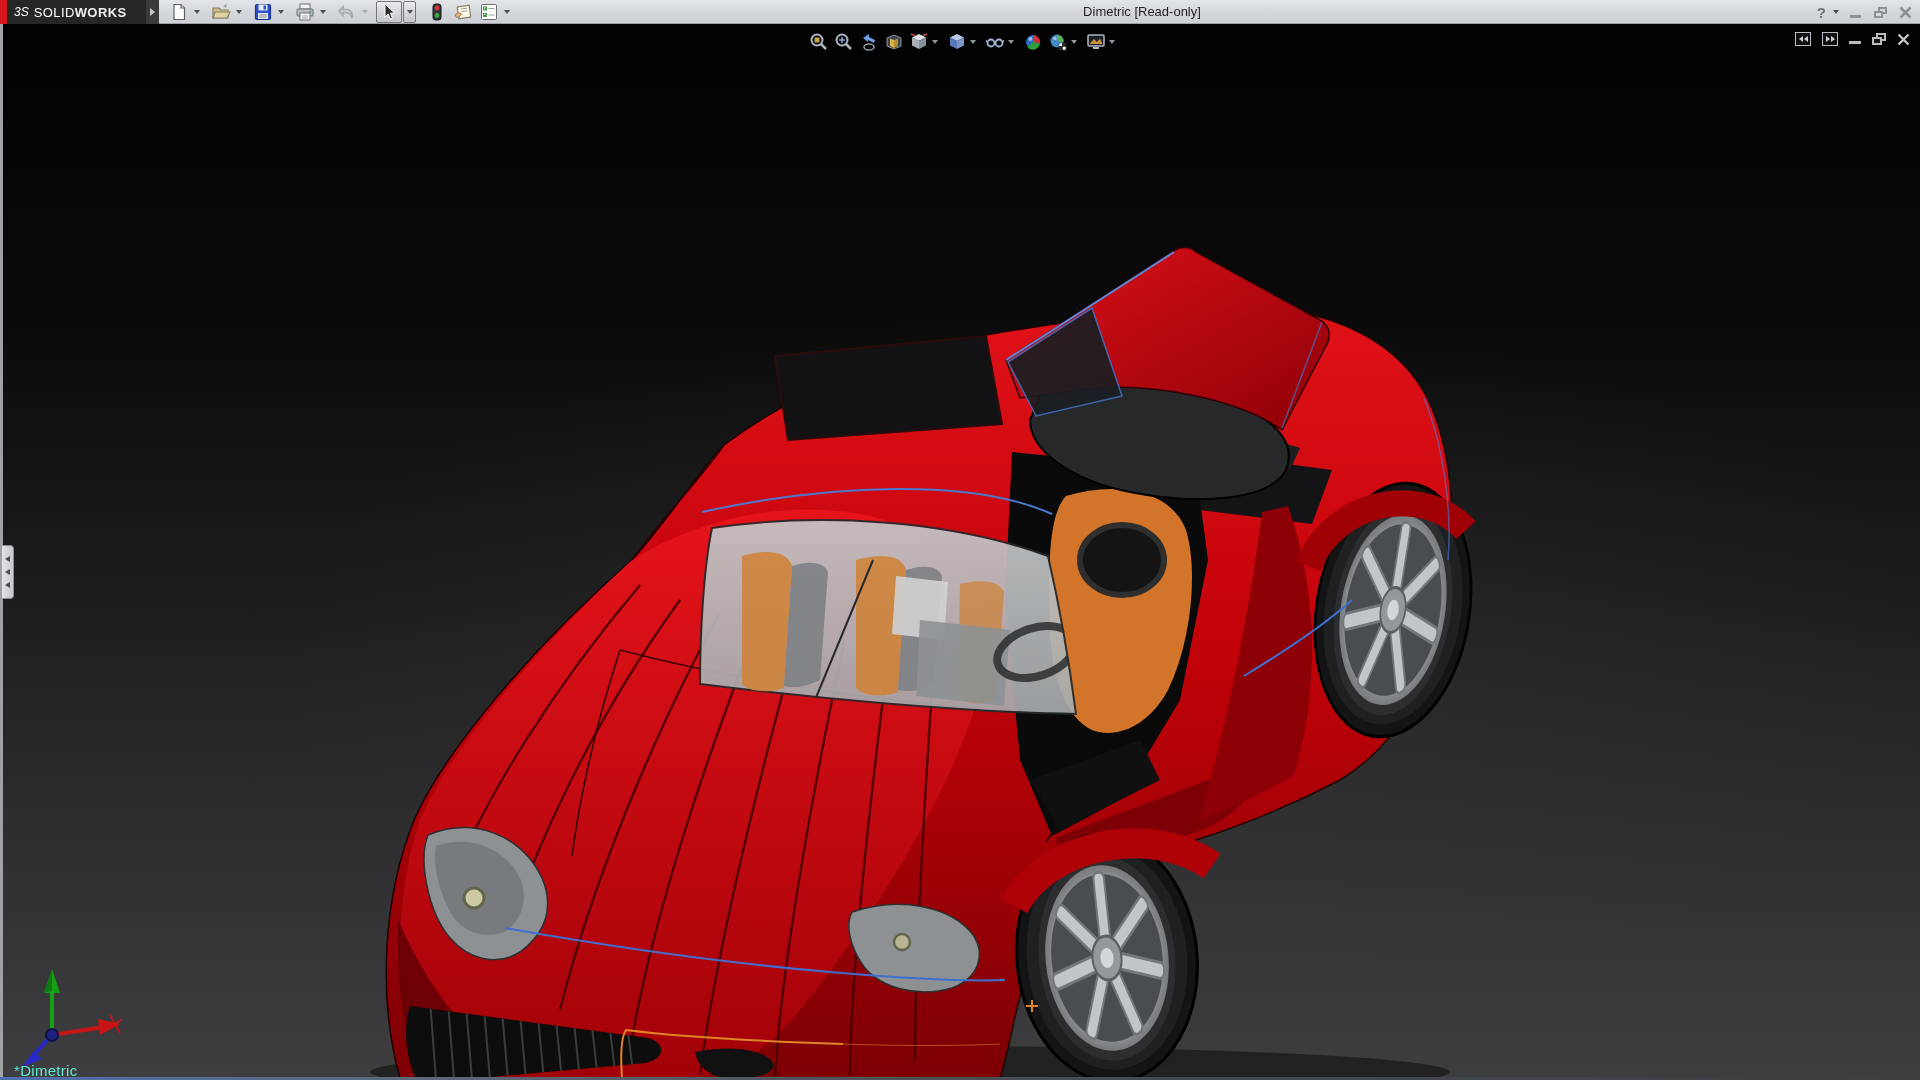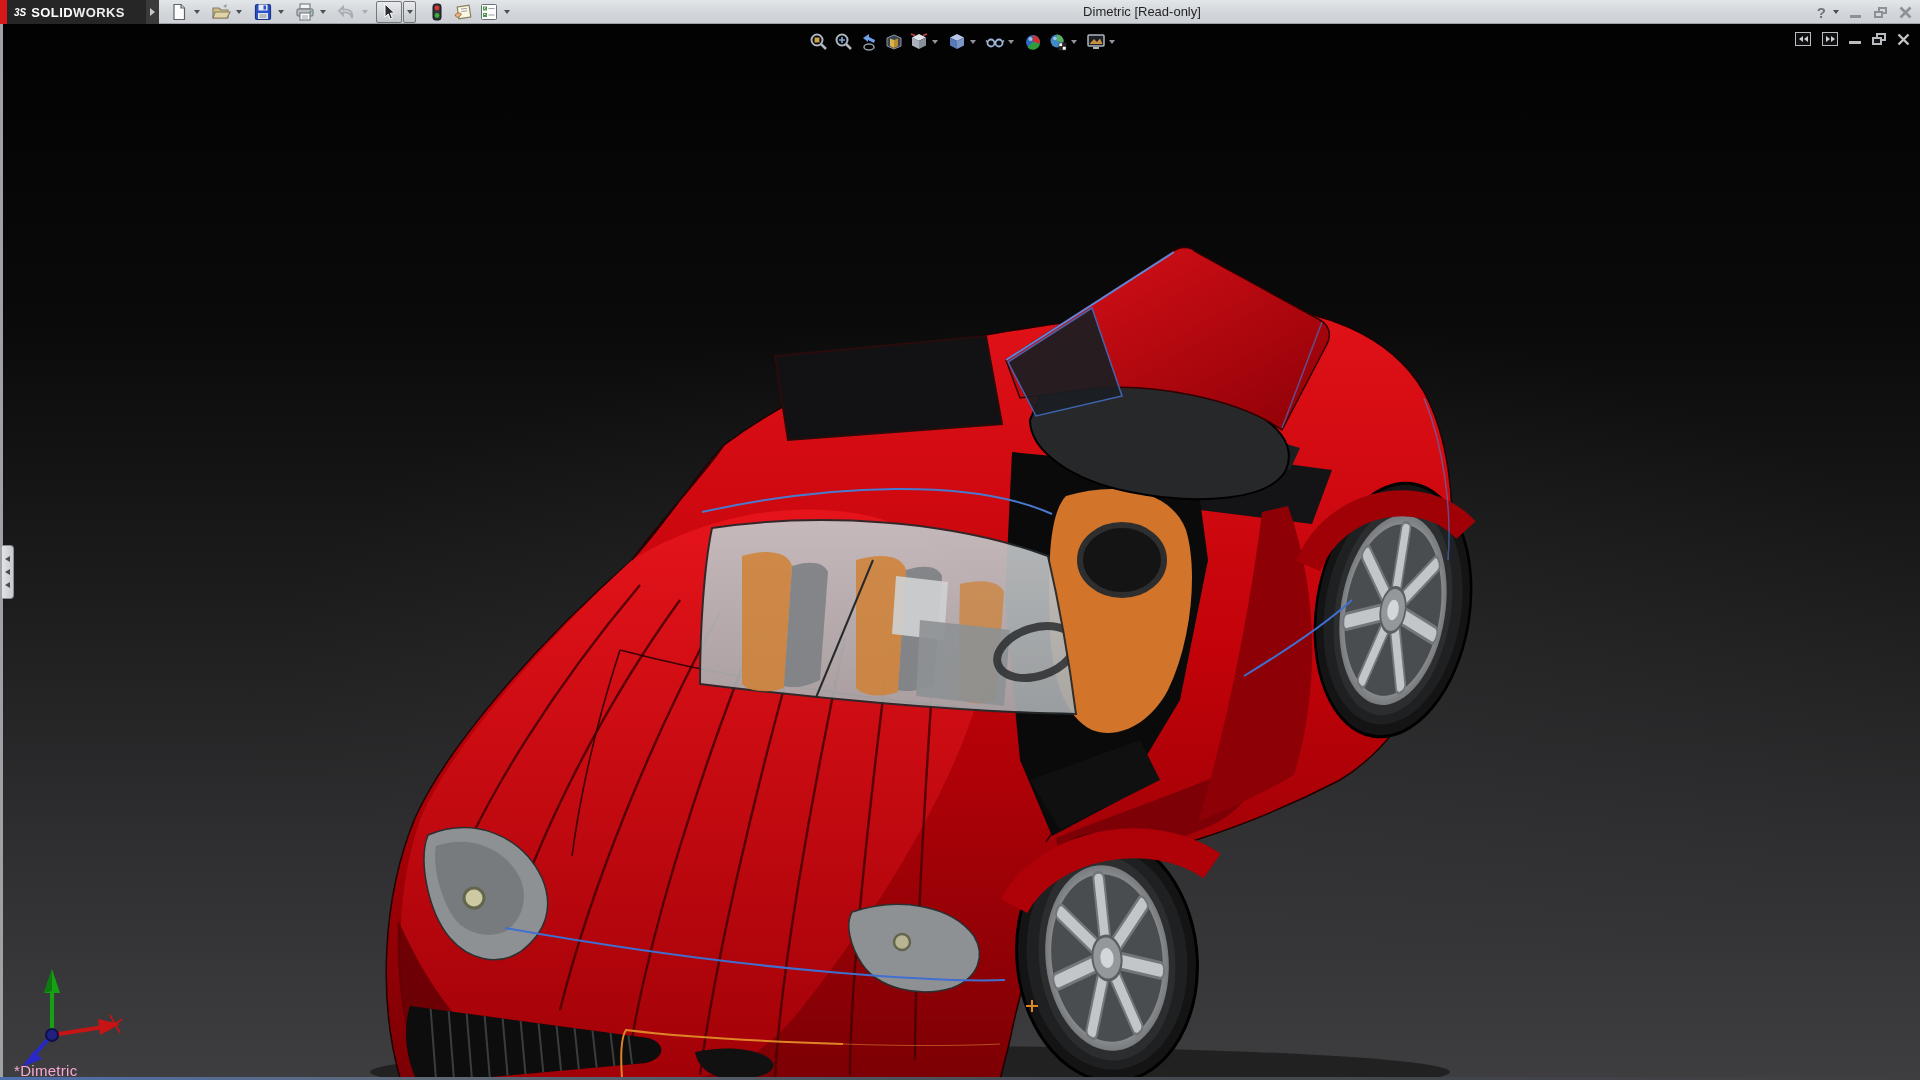--- a/index.html
+++ b/index.html
@@ -7,23 +7,23 @@
               font-family:"Liberation Sans", sans-serif; }
   .stage { position:relative; width:1920px; height:1080px; }
 
   
   .titlebar { position:absolute; left:0; top:0; width:1920px; height:24px; z-index:10;
     background:linear-gradient(#e3e6e9, #d3d6da 55%, #cdd0d4);
     border-bottom:1px solid #9fa3a7; }
   .logo-block { position:absolute; left:0; top:0; height:24px; width:146px;
     background:#262626; display:flex; align-items:center; }
   .brand-stripe { width:7px; height:24px; background:#d7161b; }
-  .logo-3s { color:#fff; font-weight:bold; font-style:italic; font-size:10px; margin:0 5px 0 7px; }
+  .logo-3s { color:#fff; font-weight:normal; font-style:italic; font-size:12px; margin:0 5px 0 7px; }
   .logo-text { color:#fff; font-size:13px; letter-spacing:.4px; white-space:nowrap; }
-  .logo-text .solid { font-weight:bold; }
+  .logo-text .solid { font-weight:normal; }
   .logo-text .works { font-weight:bold; opacity:.92; }
   .menu-expand { position:absolute; left:146px; top:0; width:13px; height:24px; background:#3a3a3a;
     display:flex; align-items:center; justify-content:center; }
   .menu-expand .tri-r { width:0; height:0; border-top:4px solid transparent;
     border-bottom:4px solid transparent; border-left:5px solid #c8c8c8; }
 
   .main-toolbar { position:absolute; left:166px; top:1px; height:22px; display:flex;
     align-items:center; }
   .tb-btn { width:26px; height:22px; display:flex; align-items:center; justify-content:center;
     border:1px solid transparent; }
@@ -85,21 +85,21 @@
   .splitter-handle { position:absolute; left:2px; top:545px; width:12px; height:54px; z-index:4;
     background:linear-gradient(90deg,#e2e4e7,#c6c9cd); border:1px solid #8b8f93;
     border-left:none; border-radius:0 4px 4px 0; display:flex; flex-direction:column;
     align-items:center; justify-content:center; gap:7px; }
   .splitter-handle .c { width:0; height:0; border-top:3.5px solid transparent;
     border-bottom:3.5px solid transparent; border-right:5px solid #4a4d50; }
 
   
   .triad { position:absolute; left:10px; bottom:3px; z-index:4; }
   .view-label { position:absolute; left:14px; bottom:1px; z-index:4; font-size:15px;
-    color:#f9a8d4; letter-spacing:.3px; }
+    color:#5eead4; letter-spacing:.3px; }
 
   .bottom-strip { position:absolute; left:0; bottom:0; width:1920px; height:3px; z-index:6;
     background:linear-gradient(90deg,#4d6fae 0%, #5d6877 22%, #474b53 55%, #3d3e41 100%); }
 </style>
 </head>
 <body>
 
 <div class="stage">
 
   <div class="graphics-area"></div>

